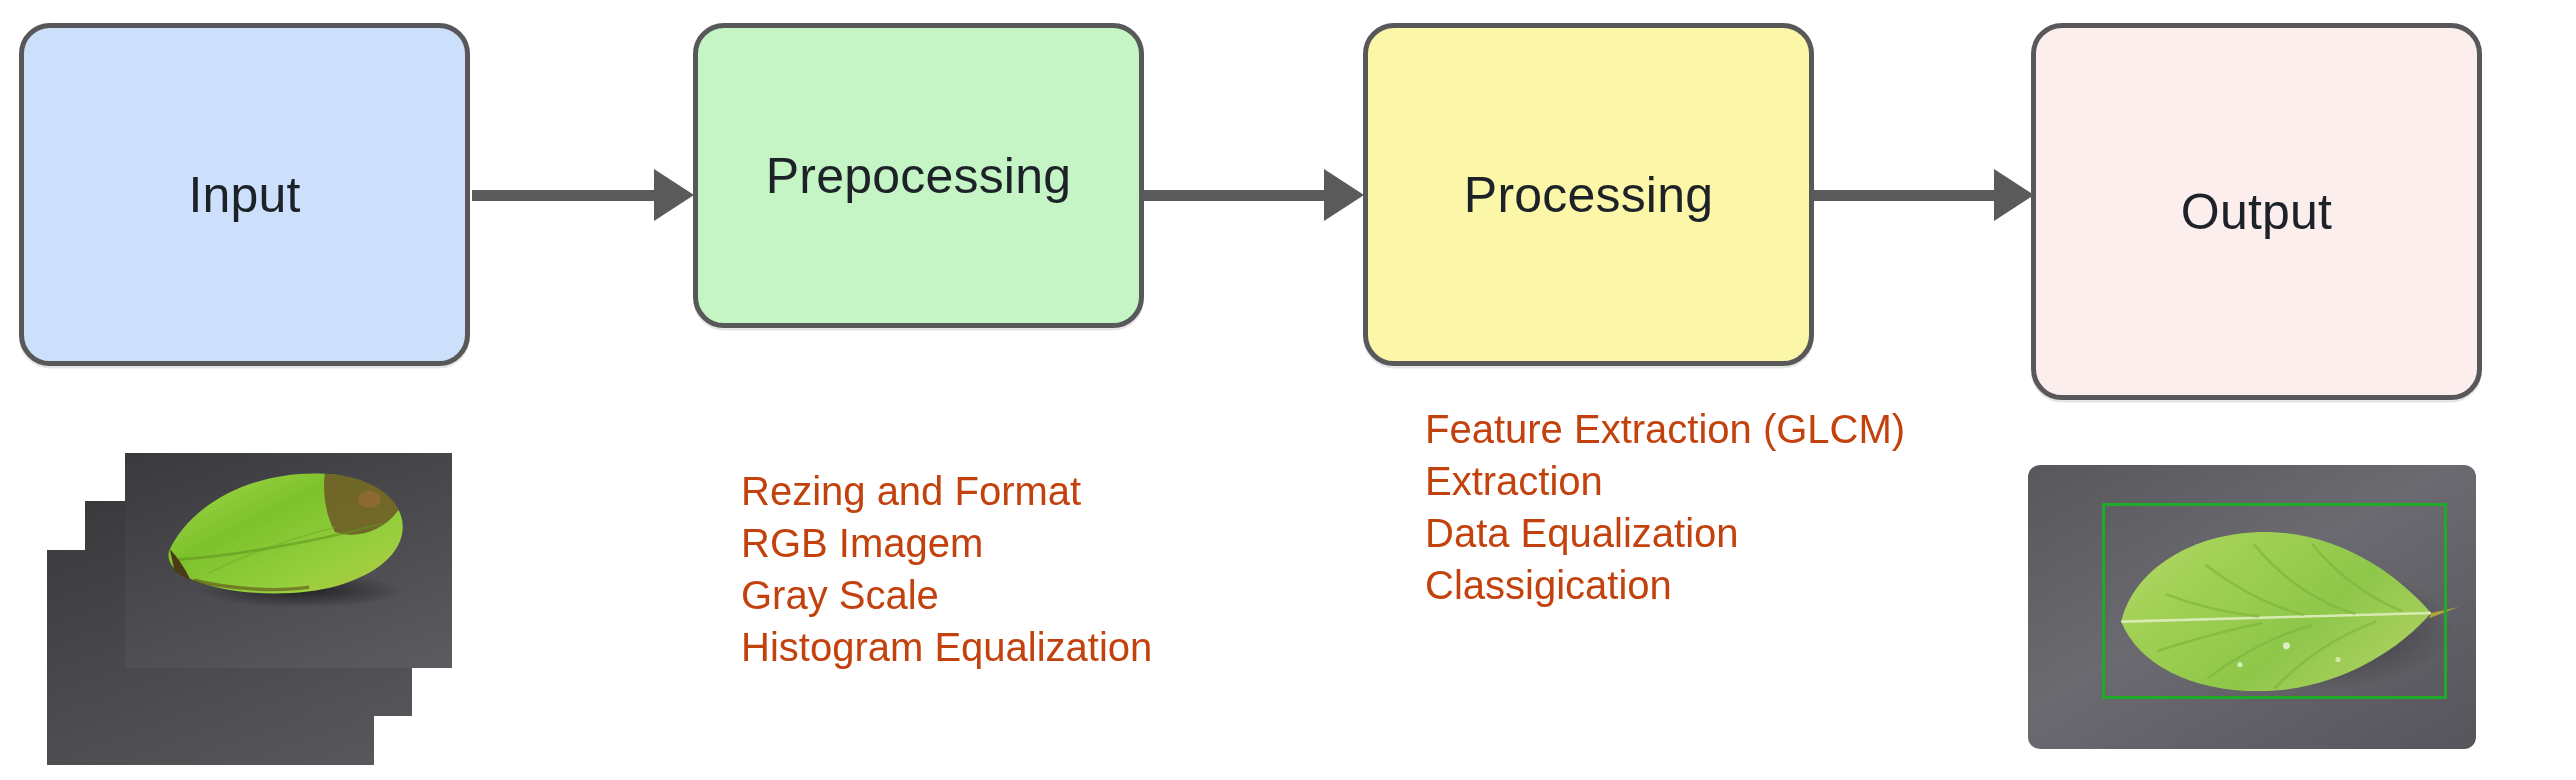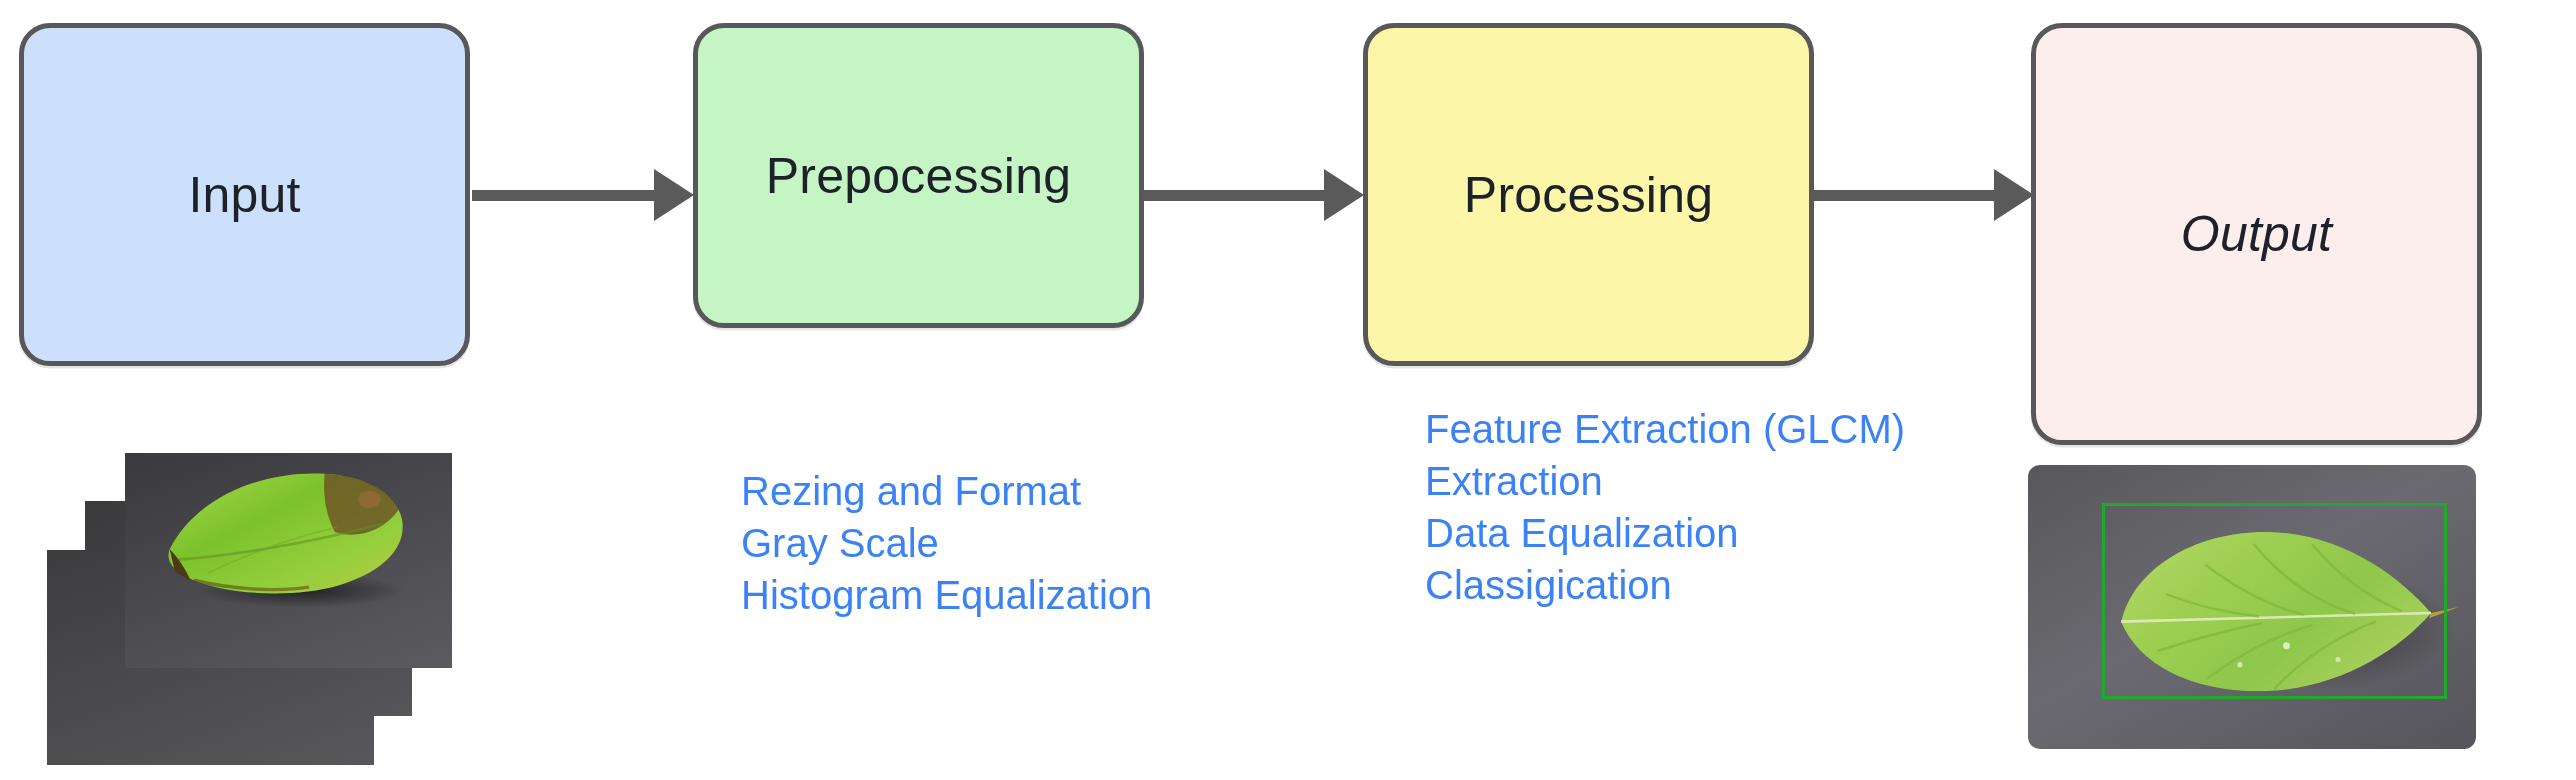--- a/index.html
+++ b/index.html
@@ -19,21 +19,21 @@
     display:flex;align-items:center;justify-content:center;
     font-size:50px;
     line-height:1;
     color:#1d2228;
     letter-spacing:0.2px;
     box-shadow:0 2.6px 0 rgba(0,0,0,0.10);
   }
   #box-input{left:19px;  top:23px; width:451px; height:343px; background:#cce0fc;}
   #box-prep { left:693px; top:23px; width:451px; height:305px; background:#c5f5c5;}
   #box-proc { left:1363px;top:23px; width:451px; height:343px; background:#fcf6a8;}
-  #box-out  { left:2031px;top:23px; width:451px; height:422px; background:#fdeeee;font-style:italic;}
+  #box-out  { left:2031px;top:23px; width:451px; height:377px; background:#fdeeee;}
 
   
   .arrow{position:absolute;height:52px;top:169px;}
   .arrow .shaft{
     position:absolute;left:0;top:20.7px;height:11.2px;background:#5a5a5a;
   }
   .arrow .head{
     position:absolute;top:0;width:0;height:0;
     border-top:26px solid transparent;
     border-bottom:26px solid transparent;
@@ -43,21 +43,21 @@
   #arrow-2{left:1142px;width:222px;}
   #arrow-3{left:1812px;width:222px;}
   .arrow .shaft{width:calc(100% - 38px);}
   .arrow .head{right:0;}
 
   
   .caption-list{
     position:absolute;
     font-size:40px;
     line-height:1.30;
-    color:#3b82f6;
+    color:#c2410c;
     white-space:nowrap;
   }
   #prep-list{left:741px; top:456px;margin-top:9px;}
   #proc-list{left:1425px;top:403px;}
   .caption-list div{margin:0;padding:0;}
 
   
   #input-stack{position:absolute;left:47px;top:448px;width:405px;height:319px;}
   .photo{
     position:absolute;
@@ -144,20 +144,21 @@
         <path d="M60 124 C 120 120, 210 106, 300 82" stroke="#5f8f1f" stroke-width="3" fill="none" opacity="0.55"></path>
         <path d="M96 140 C 140 118, 190 100, 246 86" stroke="#6fa226" stroke-width="2" fill="none" opacity="0.45"></path>
         <path d="M52 112 C 60 120, 70 134, 76 148 L 58 138 Z" fill="#4c3a16"></path>
         <path d="M80 148 C 120 158, 176 162, 214 156" stroke="#5a4012" stroke-width="4" fill="none" opacity="0.55"></path>
       </svg>
     </div>
   </div>
 
   <div class="caption-list" id="prep-list">
     <div>Rezing and Format</div>
+    <div>RGB Imagem</div>
     <div>Gray Scale</div>
     <div>Histogram Equalization</div>
   </div>
 
   <div class="caption-list" id="proc-list">
     <div>Feature Extraction (GLCM)</div>
     <div>Extraction</div>
     <div>Data Equalization</div>
     <div>Classigication</div>
   </div>

